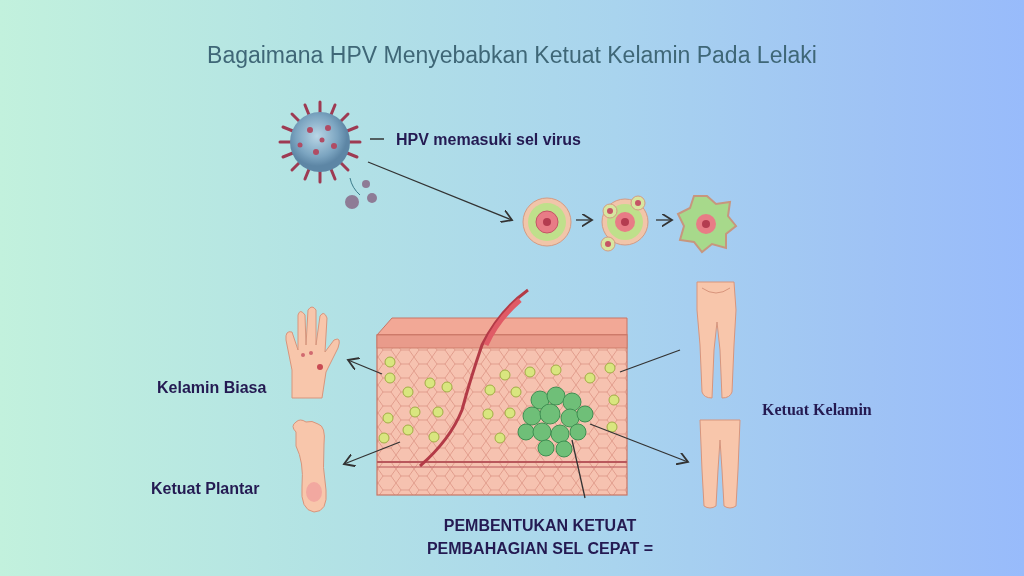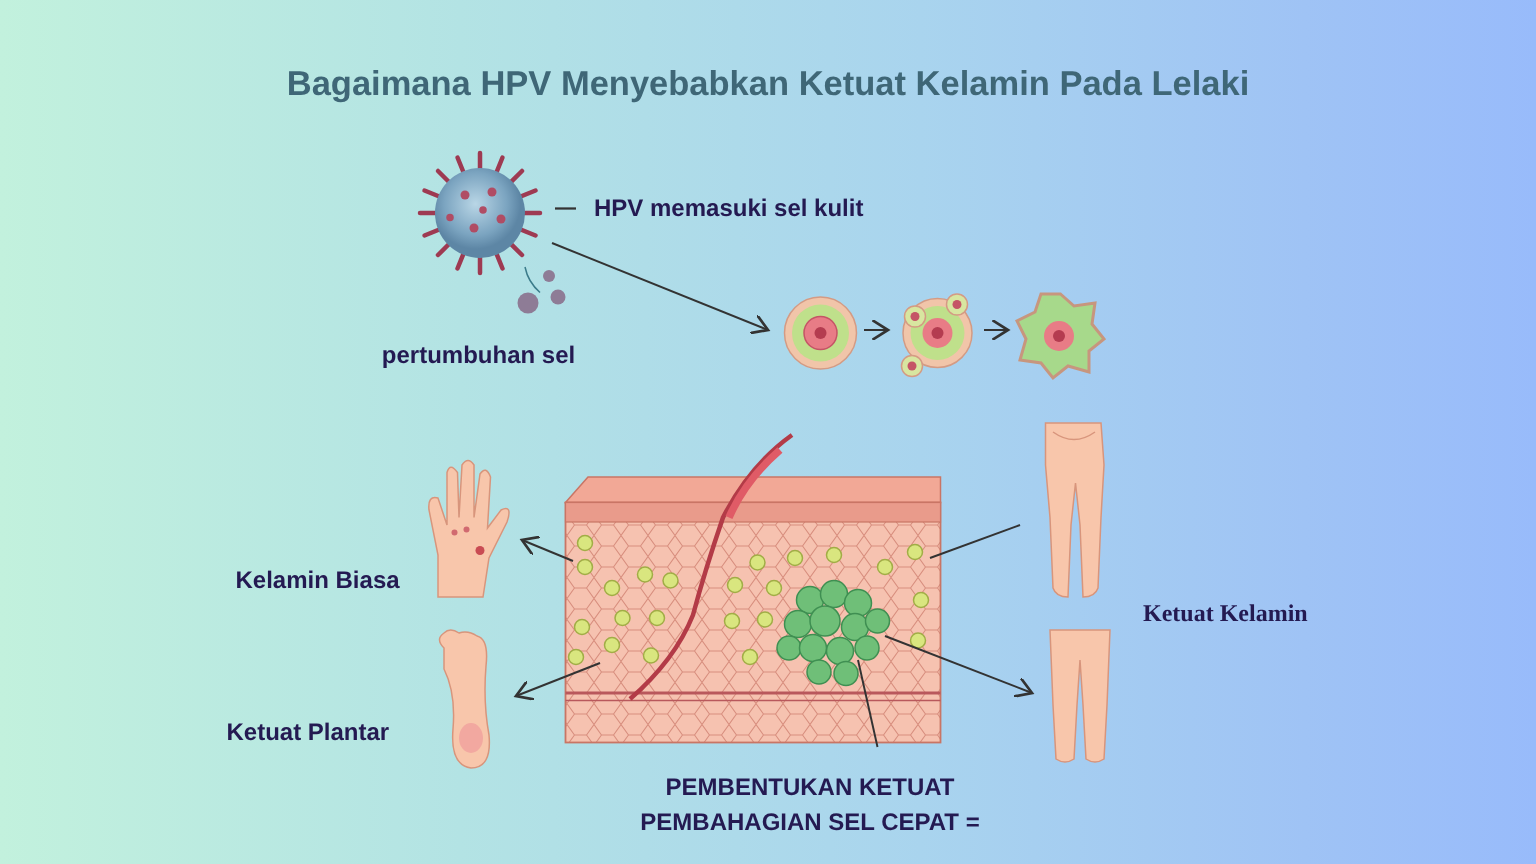--- a/index.html
+++ b/index.html
@@ -1,19 +1,19 @@
 <!DOCTYPE html>
 <html><head>
 <meta charset="utf-8">
 <style>
   html,body{margin:0;padding:0;}
   body{width:1024px;height:576px;overflow:hidden;position:relative;
     background:linear-gradient(90deg,#c2f1dd 0%,#b3e3e4 30%,#a9d4ee 60%,#9fc3f5 85%,#98bbfb 100%);
     font-family:"Liberation Sans","DejaVu Sans",sans-serif;}
-  .title{position:absolute;left:0;width:1024px;top:42px;text-align:center;font-size:23px;font-weight:bold;color:#3f6777;}
+  .title{position:absolute;left:0;width:1024px;top:42px;text-align:center;font-size:23px;font-weight:normal;color:#3f6777;}
   .label{position:absolute;font-weight:bold;color:#241a52;font-size:16px;line-height:23px;}
   .center{text-align:center;}
   svg{position:absolute;left:0;top:0;}
 </style>
 </head>
 <body>
 
 <div class="title">Bagaimana HPV Menyebabkan Ketuat Kelamin Pada Lelaki</div>
 
 <svg width="1024" height="576">
@@ -166,23 +166,22 @@
   <g>
     <path d="M697,282 L734,282 L736,310 L734,345 L732,392 Q730,398 722,398 L720,350 L717,322 L714,350 L712,398 Q704,398 702,392 L700,345 L697,310 Z" fill="#f8c6ab" stroke="#d8957c"></path>
     <path d="M702,288 Q716,298 730,288" fill="none" stroke="#d8957c"></path>
   </g>
 
   <g>
     <path d="M700,420 L740,420 L738,470 L736,506 Q730,510 724,506 L722,470 L720,440 L718,470 L716,506 Q710,510 704,506 L702,470 Z" fill="#f8c6ab" stroke="#d8957c"></path>
   </g>
 </svg>
 
-<div class="label" style="left:396px;top:128px;">HPV memasuki sel kulit</div>
+<div class="label" style="left:396px;top:128px;">HPV memasuki sel virus</div>
 <div class="label center" style="left:224px;top:226px;width:190px;">
-  <div>pertumbuhan sel</div>
 </div>
 <div class="label" style="left:157px;top:376px;">Kelamin Biasa</div>
 <div class="label" style="left:151px;top:477px;">Ketuat Plantar</div>
 <div class="label" style="left:762px;top:398px;font-family:Liberation Serif, serif;">Ketuat Kelamin</div>
 <div class="label center" style="left:400px;top:514px;width:280px;">
   <div>PEMBENTUKAN KETUAT</div>
   <div>PEMBAHAGIAN SEL CEPAT =</div>
 </div>
 
 </body></html>

